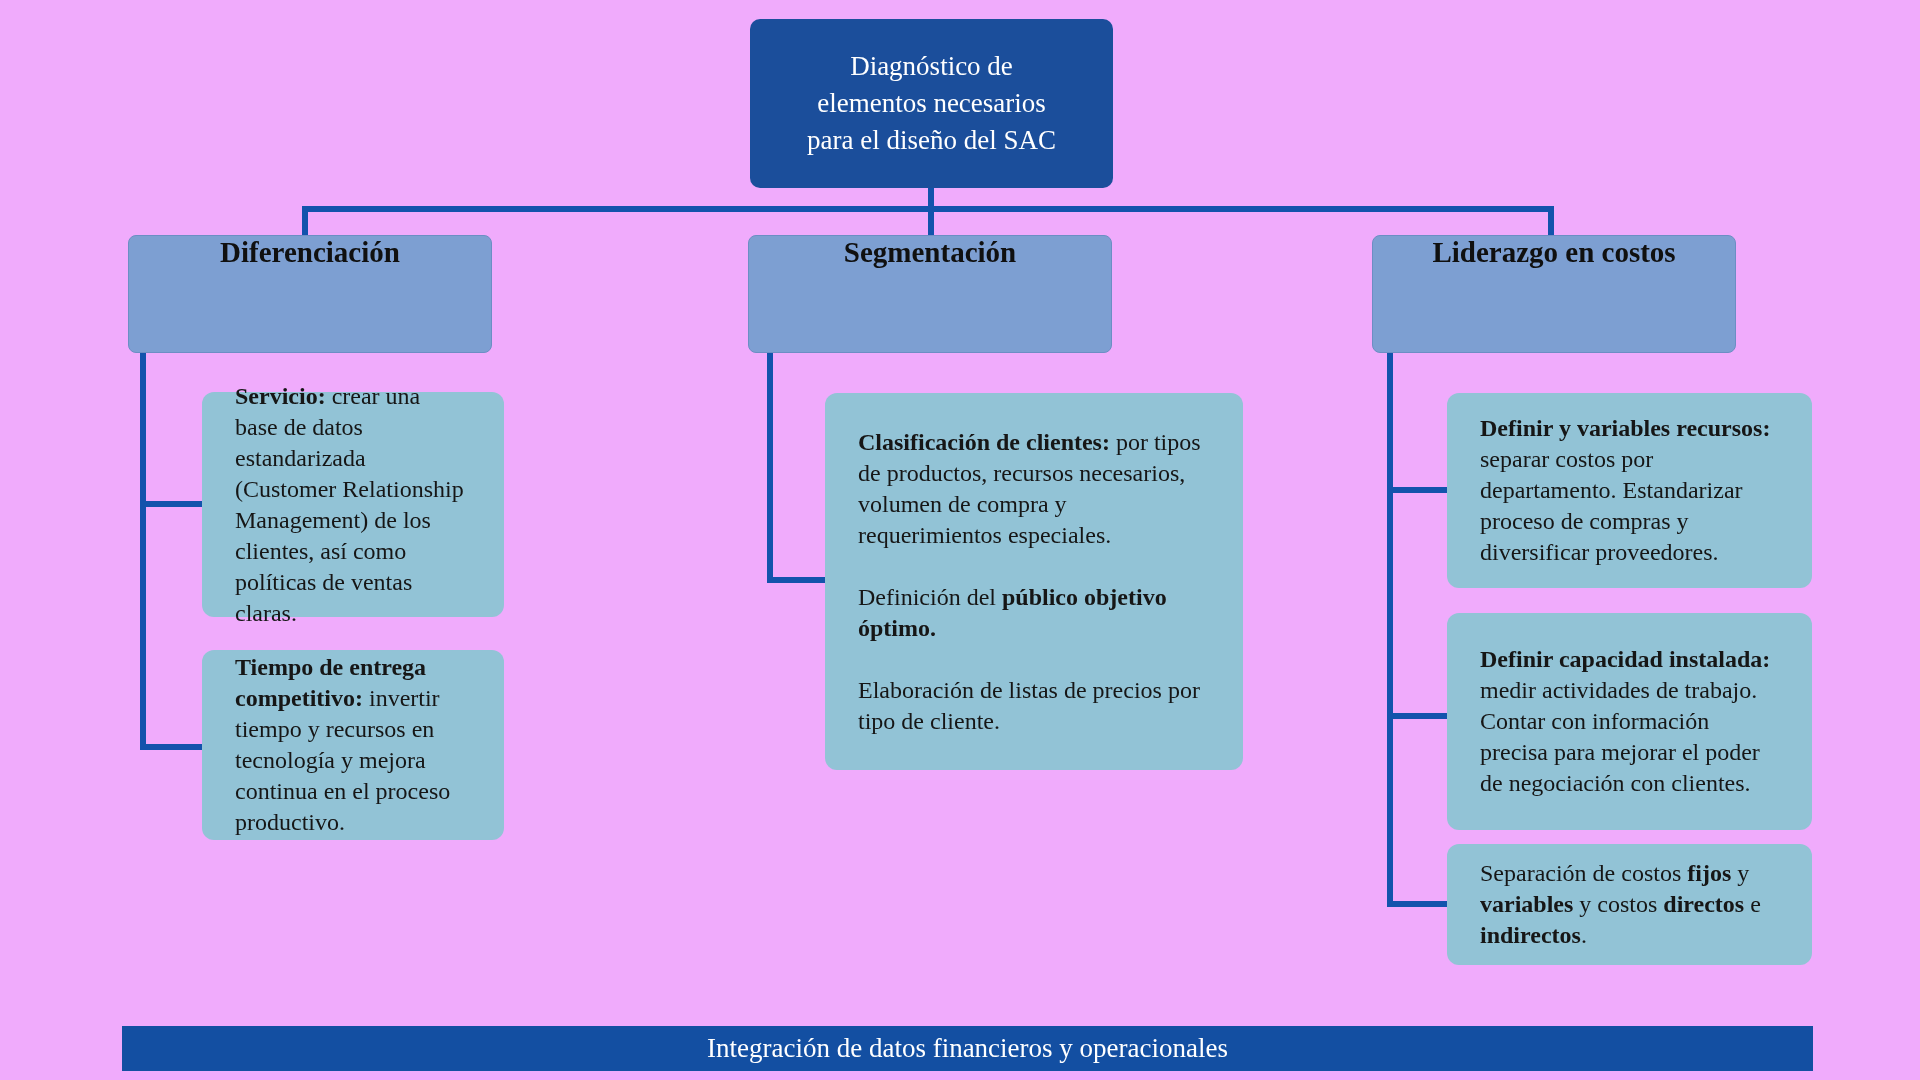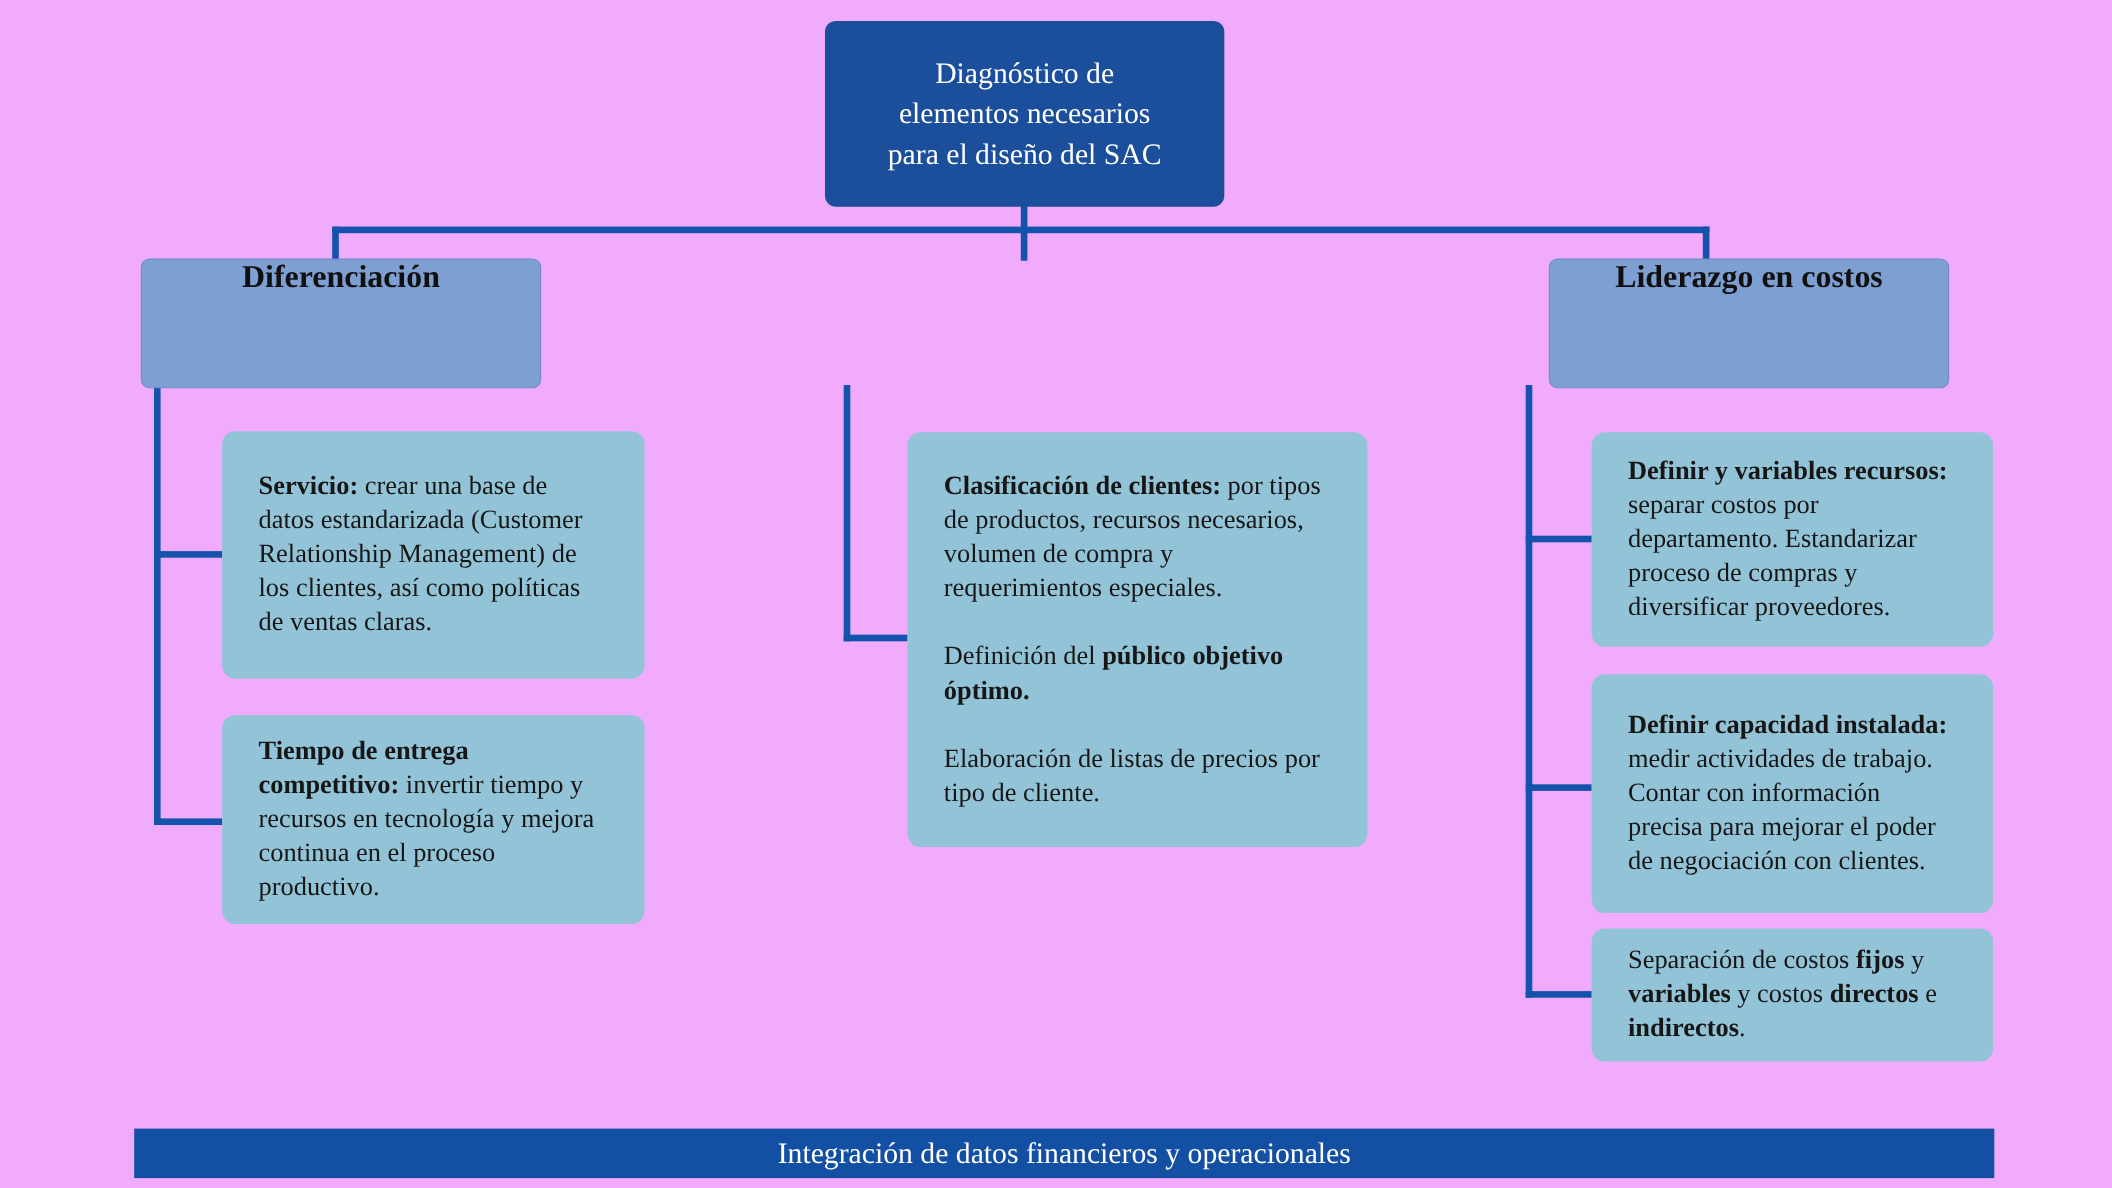--- a/index.html
+++ b/index.html
@@ -58,25 +58,25 @@
     border-radius: 8px;
     box-sizing: border-box;
     display: flex; justify-content: center;
     font-weight: bold;
     font-size: 29px;
     color: #101010;
     text-align: center;
   }
   #branch-diferenciacion { left: 128px; }
   #branch-segmentacion   { left: 748px; }
-  #branch-liderazgo      { left: 1408px; }
+  #branch-liderazgo      { left: 1372px; }
 
   .child-box {
     position: absolute;
-    width: 384px;
+    width: 302px;
     background: var(--child-fill, #92C3D6);
     border-radius: 12px;
     box-sizing: border-box;
     color: #161616;
     font-size: 24px;
     line-height: 31px;
     padding: 10px 36px 10px 33px;
     display: flex; flex-direction: column; justify-content: center;
   }
   .child-box p { margin: 0; }
@@ -124,20 +124,23 @@
   <div class="connector conn-lid-e2"></div>
   <div class="connector conn-lid-e3"></div>
 
   <div class="root-box">
     <span>Diagnóstico de elementos necesarios para el diseño del SAC</span>
   </div>
 
   <div class="branch-header" id="branch-diferenciacion">
     <span>Diferenciación</span>
   </div>
+  <div class="branch-header" id="branch-segmentacion">
+    <span>Segmentación</span>
+  </div>
   <div class="branch-header" id="branch-liderazgo">
     <span>Liderazgo en costos</span>
   </div>
 
   <div class="child-box" id="node-servicio">
       <p><b>Servicio:</b><span> crear una base de datos estandarizada (Customer Relationship Management) de los clientes, así como políticas de ventas claras.</span></p>
     </div>
   <div class="child-box" id="node-tiempo">
       <p><b>Tiempo de entrega competitivo:</b><span> invertir tiempo y recursos en tecnología y mejora continua en el proceso productivo.</span></p>
     </div>

